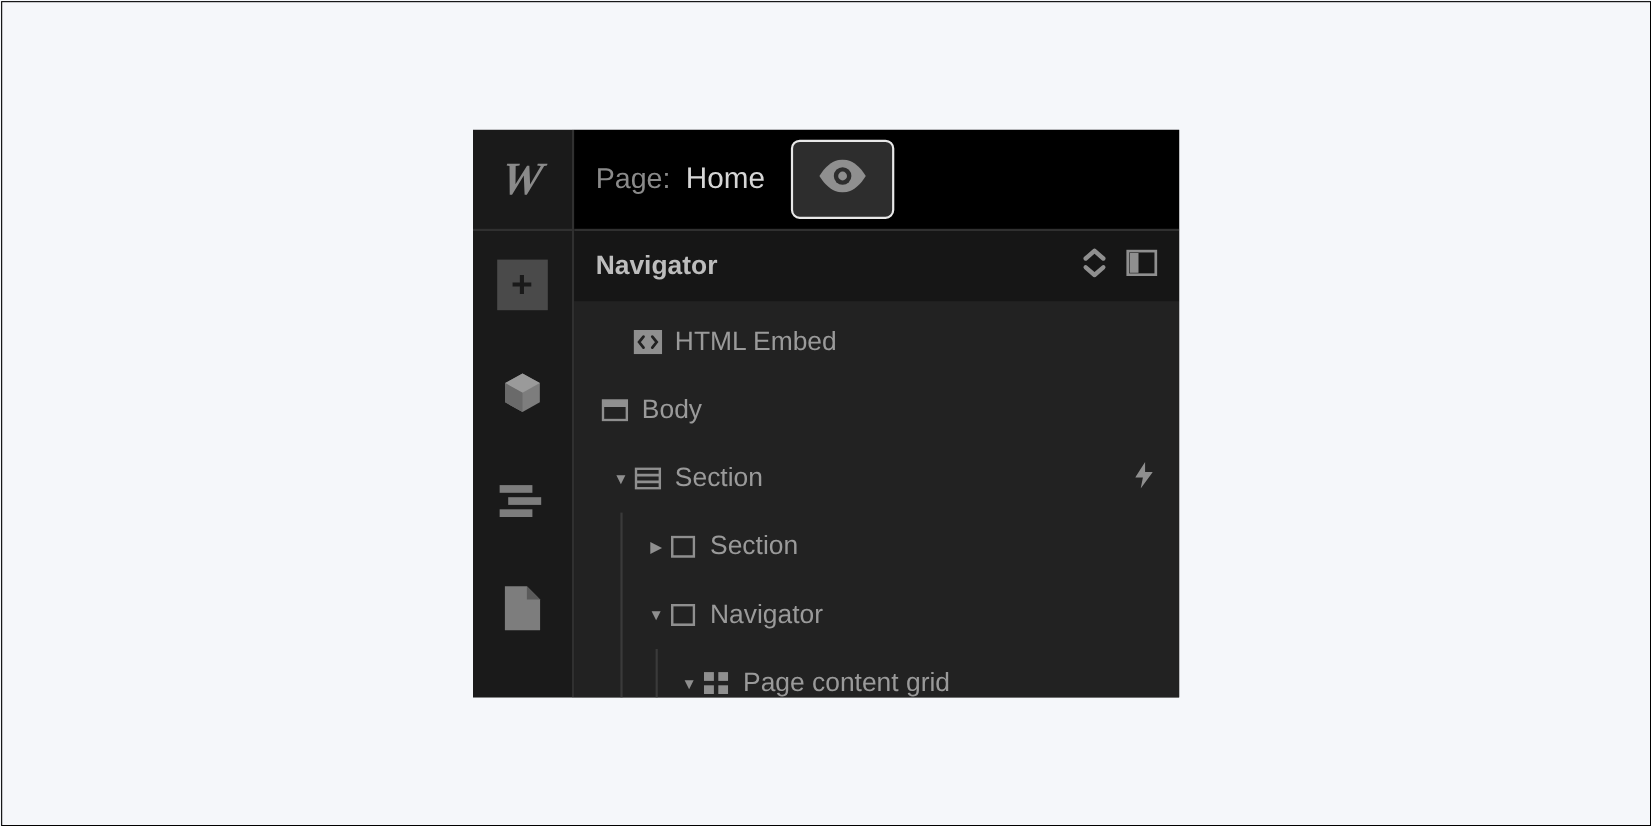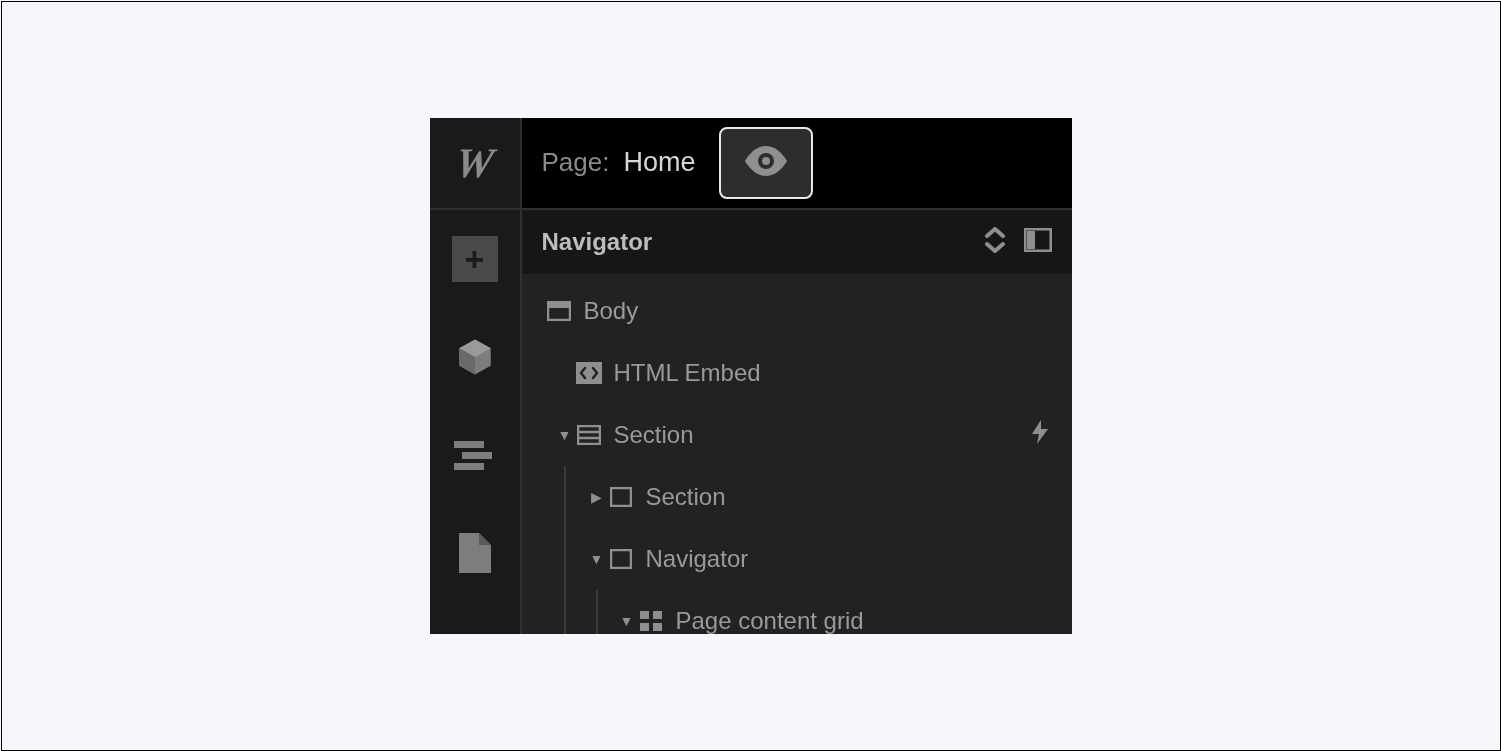--- a/index.html
+++ b/index.html
@@ -232,38 +232,38 @@
             <svg width="28" height="24" viewBox="0 0 28 24">
               <rect x="1" y="1" width="26" height="22" stroke="#8f8f8f" stroke-width="3" fill="none"></rect>
               <rect x="3" y="3" width="8" height="18" fill="#8f8f8f"></rect>
             </svg>
           </span>
         </span>
       </div>
 
       <div class="tree">
 
+        <div class="node d1">
+          <span class="icon">
+            <svg width="26" height="22" viewBox="0 0 26 22">
+              <rect x="0" y="0" width="26" height="22" fill="#8f8f8f"></rect>
+              <path d="M9 6 L5 11 L9 16 M17 6 L21 11 L17 16" stroke="#222" stroke-width="2.5" fill="none" stroke-linecap="round"></path>
+            </svg>
+          </span>
+          <span class="label">HTML Embed</span>
+        </div>
+
         <div class="node d0">
           <span class="icon">
             <svg width="24" height="20" viewBox="0 0 24 20">
               <rect x="1" y="1" width="22" height="18" stroke="#8f8f8f" stroke-width="2.5" fill="none"></rect>
               <rect x="1" y="1" width="22" height="6" fill="#8f8f8f"></rect>
             </svg>
           </span>
           <span class="label">Body</span>
-        </div>
-
-        <div class="node d1">
-          <span class="icon">
-            <svg width="26" height="22" viewBox="0 0 26 22">
-              <rect x="0" y="0" width="26" height="22" fill="#8f8f8f"></rect>
-              <path d="M9 6 L5 11 L9 16 M17 6 L21 11 L17 16" stroke="#222" stroke-width="2.5" fill="none" stroke-linecap="round"></path>
-            </svg>
-          </span>
-          <span class="label">HTML Embed</span>
         </div>
 
         <div class="node d1" style="padding-left:34px;">
           <span class="caret">▼</span>
           <span class="icon">
             <svg width="24" height="20" viewBox="0 0 24 20">
               <rect x="1" y="1" width="22" height="18" stroke="#8f8f8f" stroke-width="2.5" fill="none"></rect>
               <line x1="1" y1="7" x2="23" y2="7" stroke="#8f8f8f" stroke-width="2.5"></line>
               <line x1="1" y1="13" x2="23" y2="13" stroke="#8f8f8f" stroke-width="2.5"></line>
             </svg>

